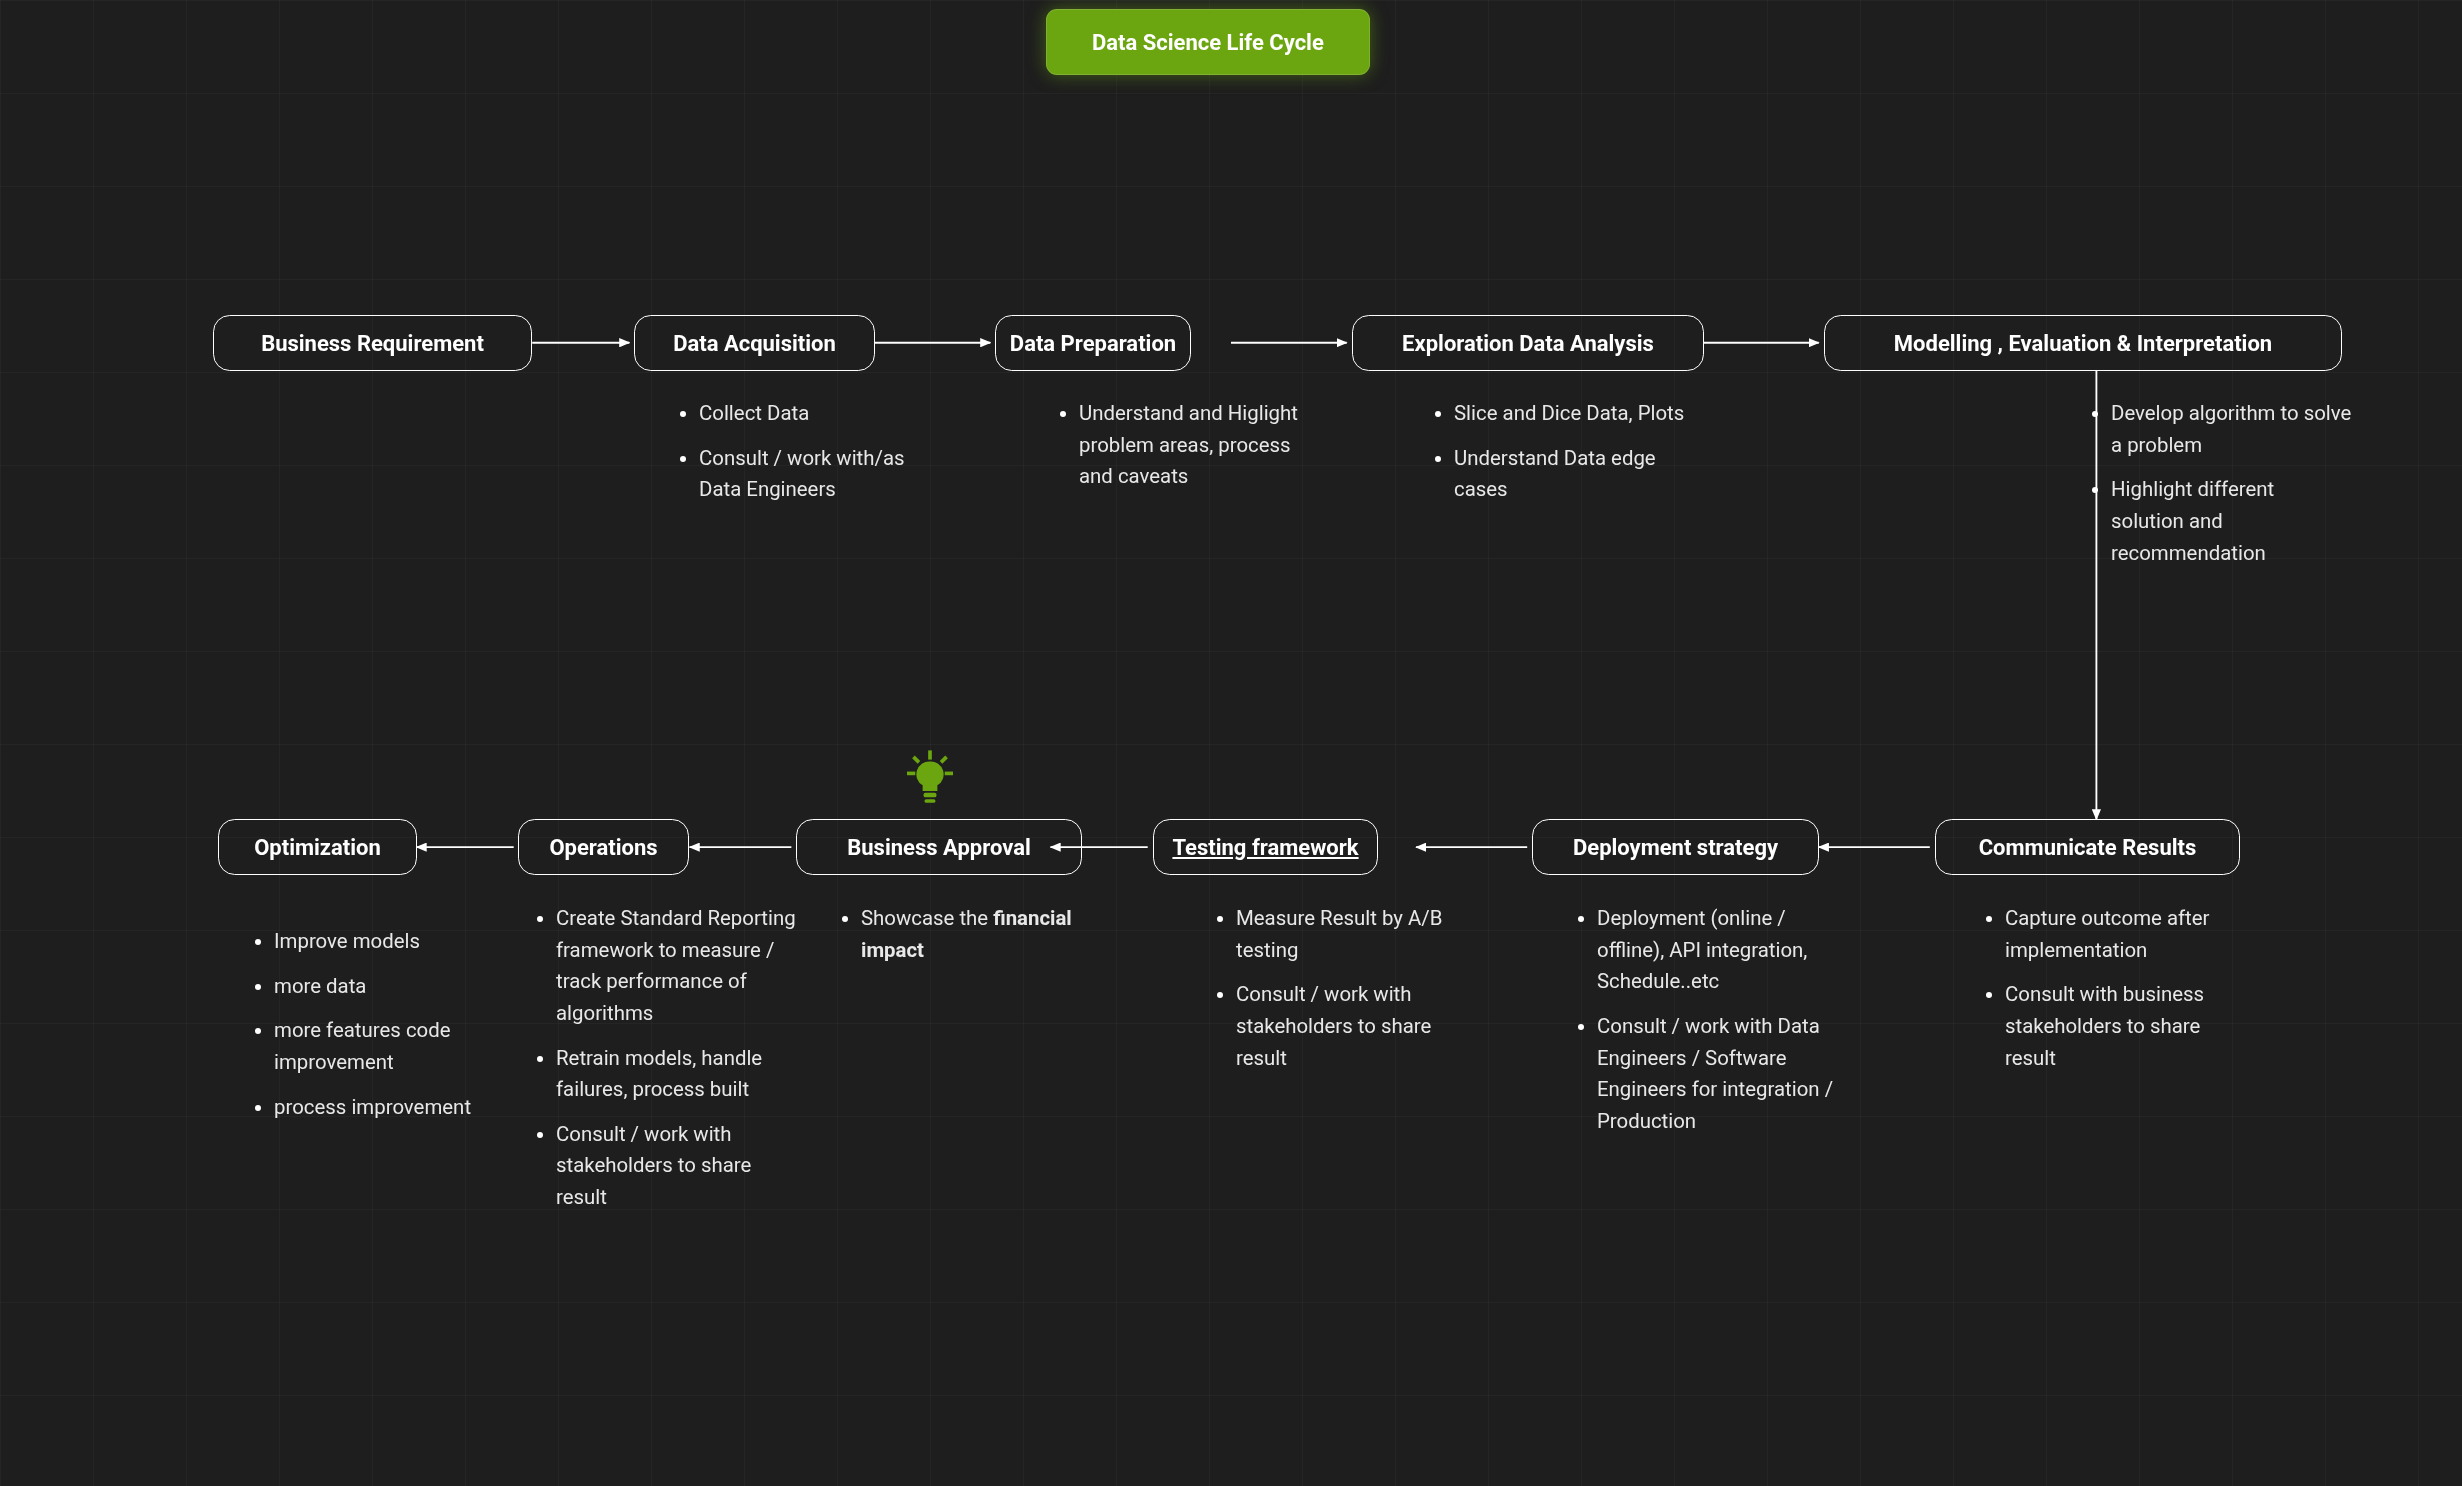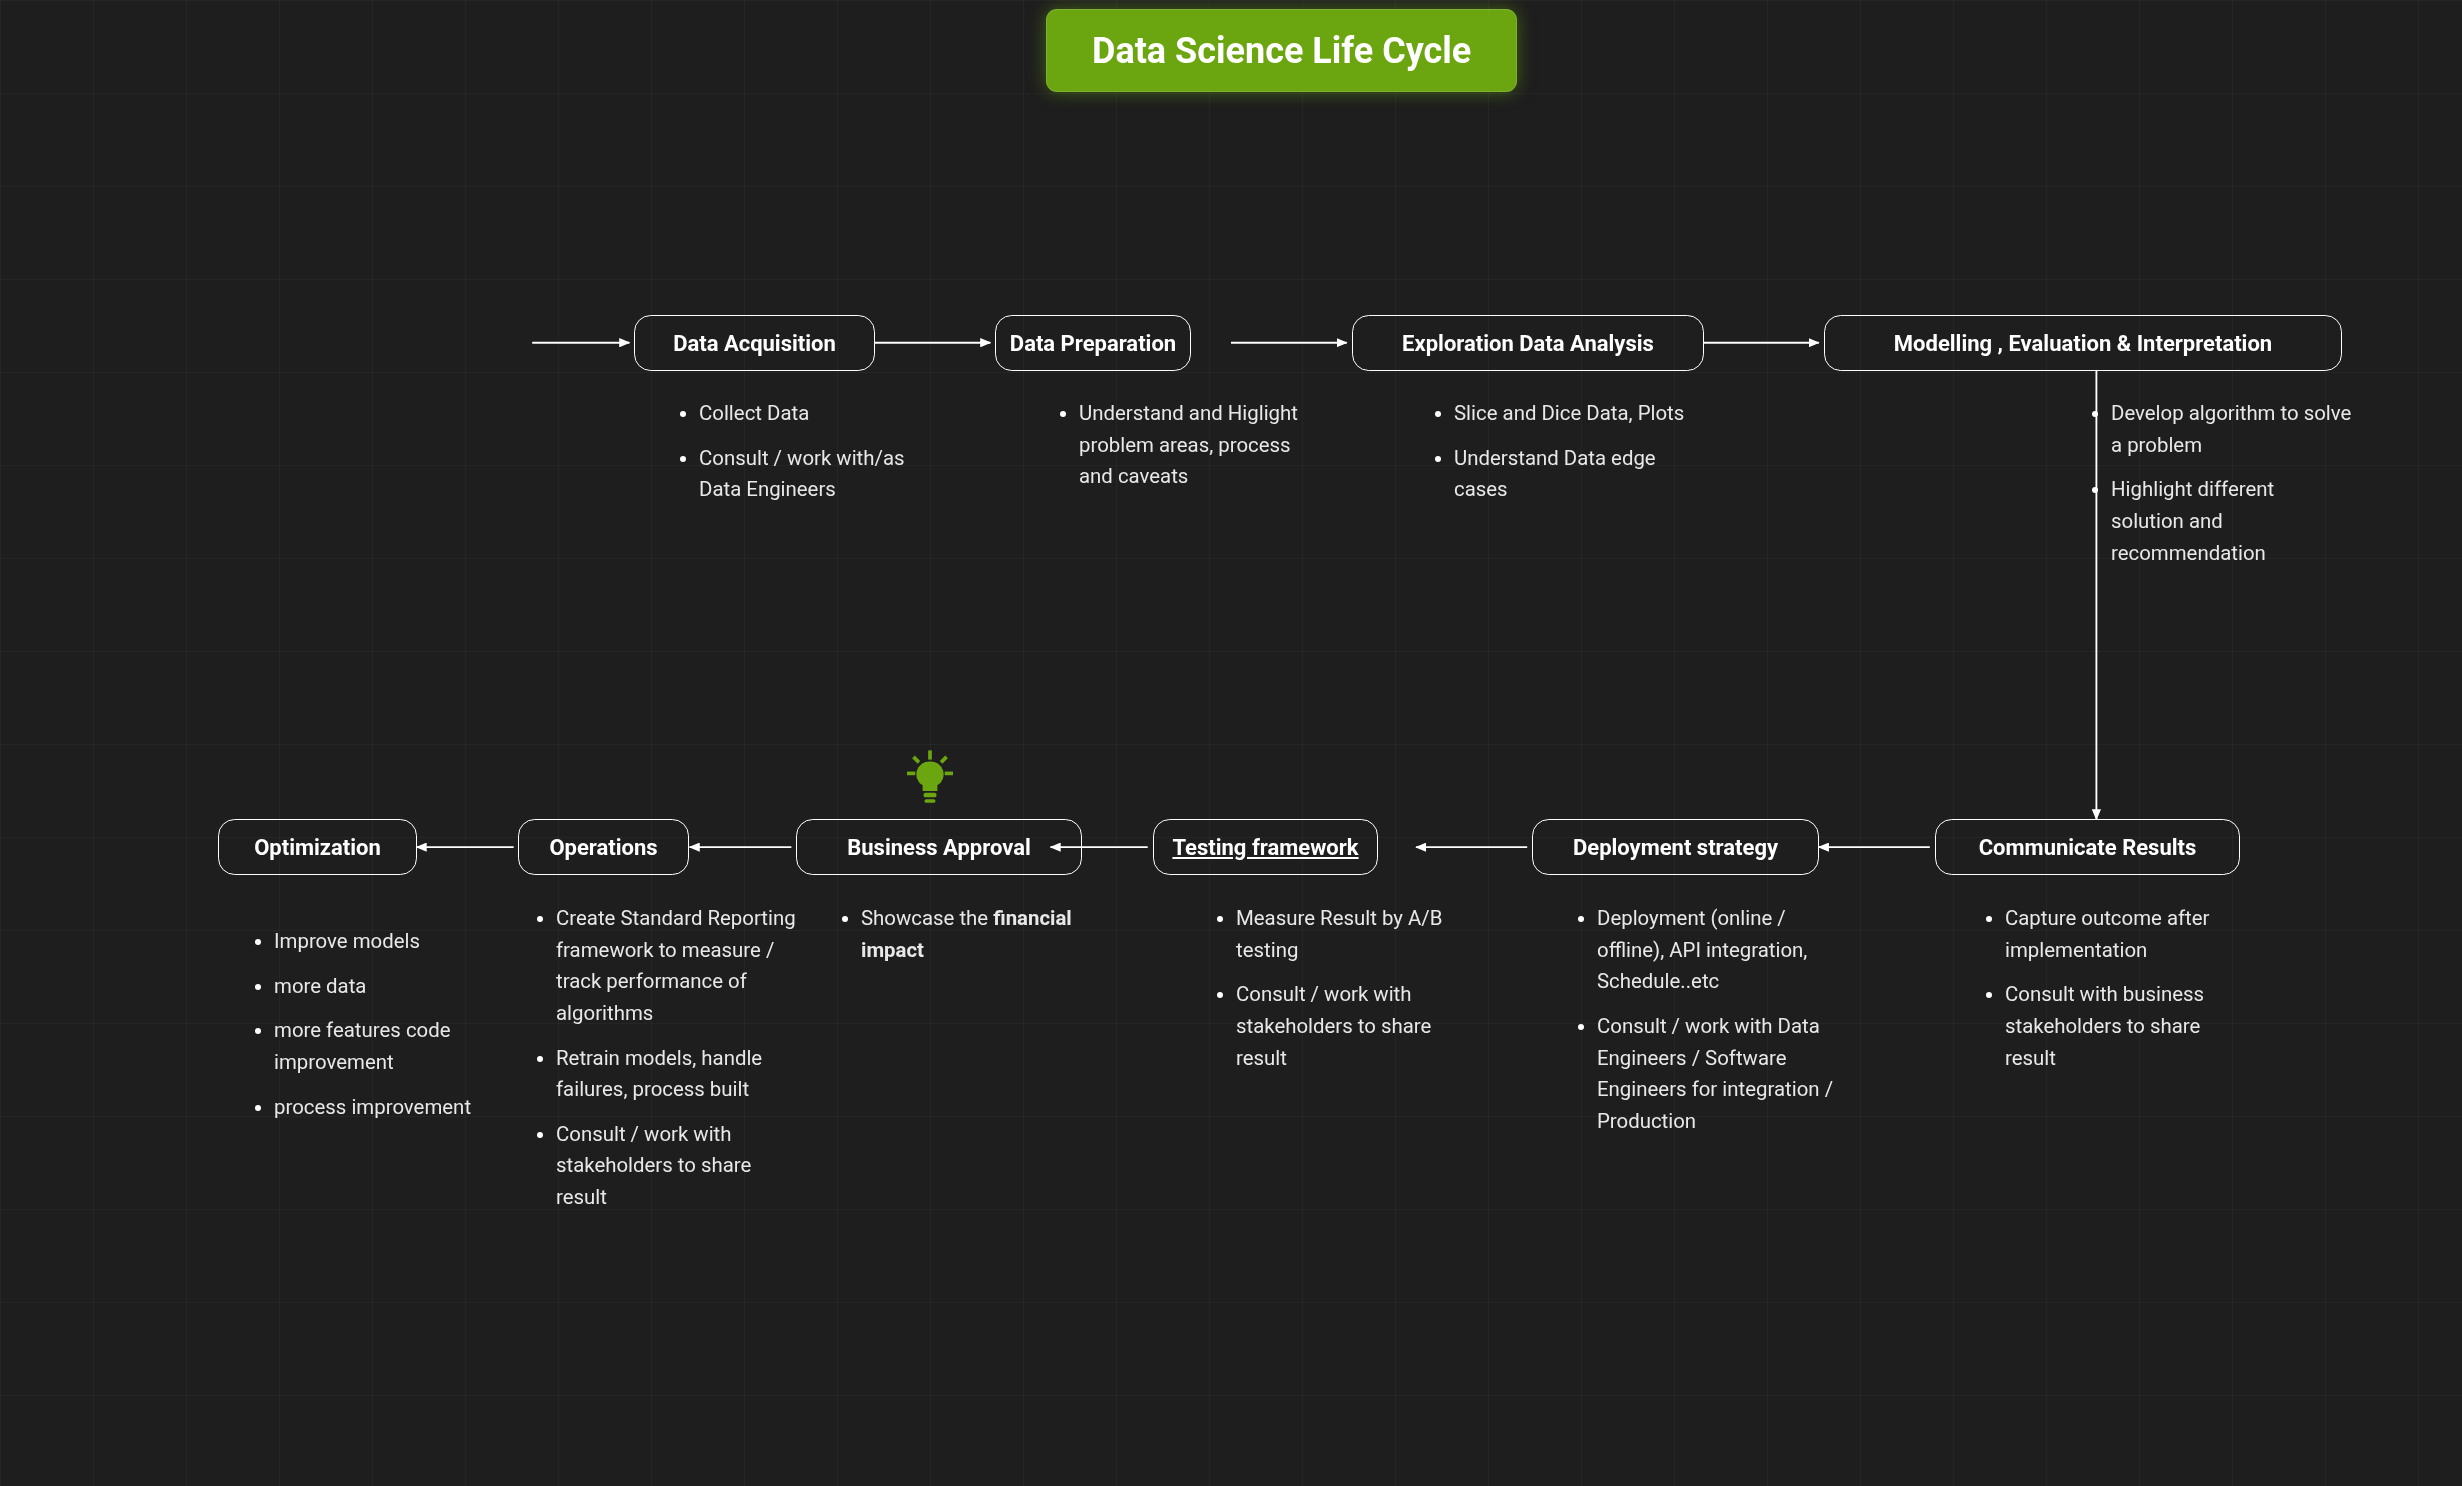--- a/index.html
+++ b/index.html
@@ -23,21 +23,21 @@
   .canvas {
     position: relative;
     width: 2462px;
     height: 1487px;
   }
   .title-box {
     position: absolute;
     background: #6ba50f;
     color: #fff;
     font-weight: 700;
-    font-size: 36px;
+    font-size: 22px;
     padding: 20.4px 46px;
     border-radius: 11px;
     box-shadow: 0 0 0 0.9px rgba(255,255,255,0.15) inset, 0 0 16.7px rgba(107,165,15,0.5);
     white-space: nowrap;
   }
   .node {
     position: absolute;
     border: 1.9px solid #fff;
     border-radius: 16.7px;
     color: #fff;
@@ -102,20 +102,21 @@
 
     <line class="arrow-line" x1="2265" y1="400" x2="2265" y2="885" marker-end="url(#arrowhead)"></line>
 
     <line class="arrow-line" x1="2085" y1="915" x2="1965" y2="915" marker-end="url(#arrowhead)"></line>
     <line class="arrow-line" x1="1650" y1="915" x2="1530" y2="915" marker-end="url(#arrowhead)"></line>
     <line class="arrow-line" x1="1240" y1="915" x2="1135" y2="915" marker-end="url(#arrowhead)"></line>
     <line class="arrow-line" x1="855" y1="915" x2="745" y2="915" marker-end="url(#arrowhead)"></line>
     <line class="arrow-line" x1="555" y1="915" x2="450" y2="915" marker-end="url(#arrowhead)"></line>
   </svg>
 
+  <div class="node" style="left:213px; top:315px; width:319px; height:56px;">Business Requirement</div>
 
   <div class="node" style="left:634px; top:315px; width:241px; height:56px;">Data Acquisition</div>
   <div class="bullets" style="left:643px; top:398px;">
     <ul>
       <li>Collect Data</li>
       <li>Consult / work with/as Data Engineers</li>
     </ul>
   </div>
 
   <div class="node" style="left:995px; top:315px; width:196px; height:56px;">Data Preparation</div>

